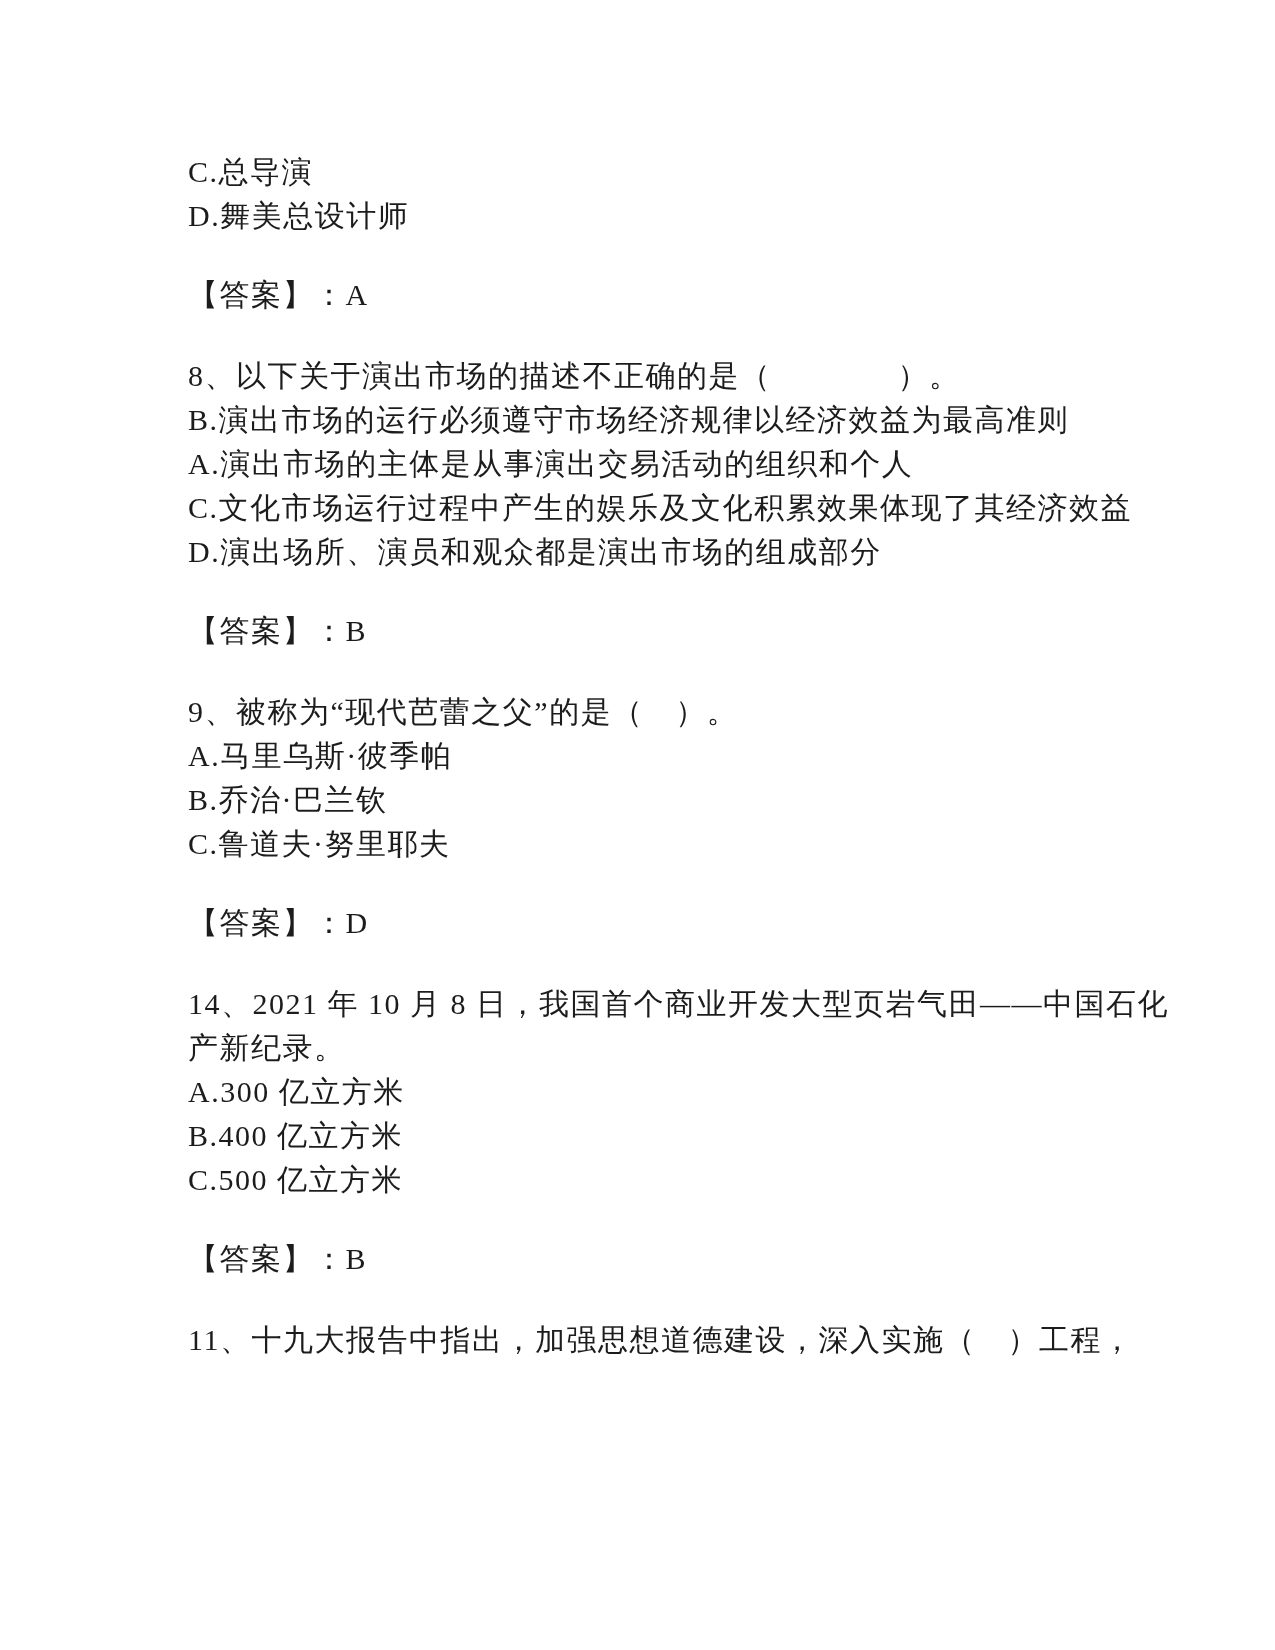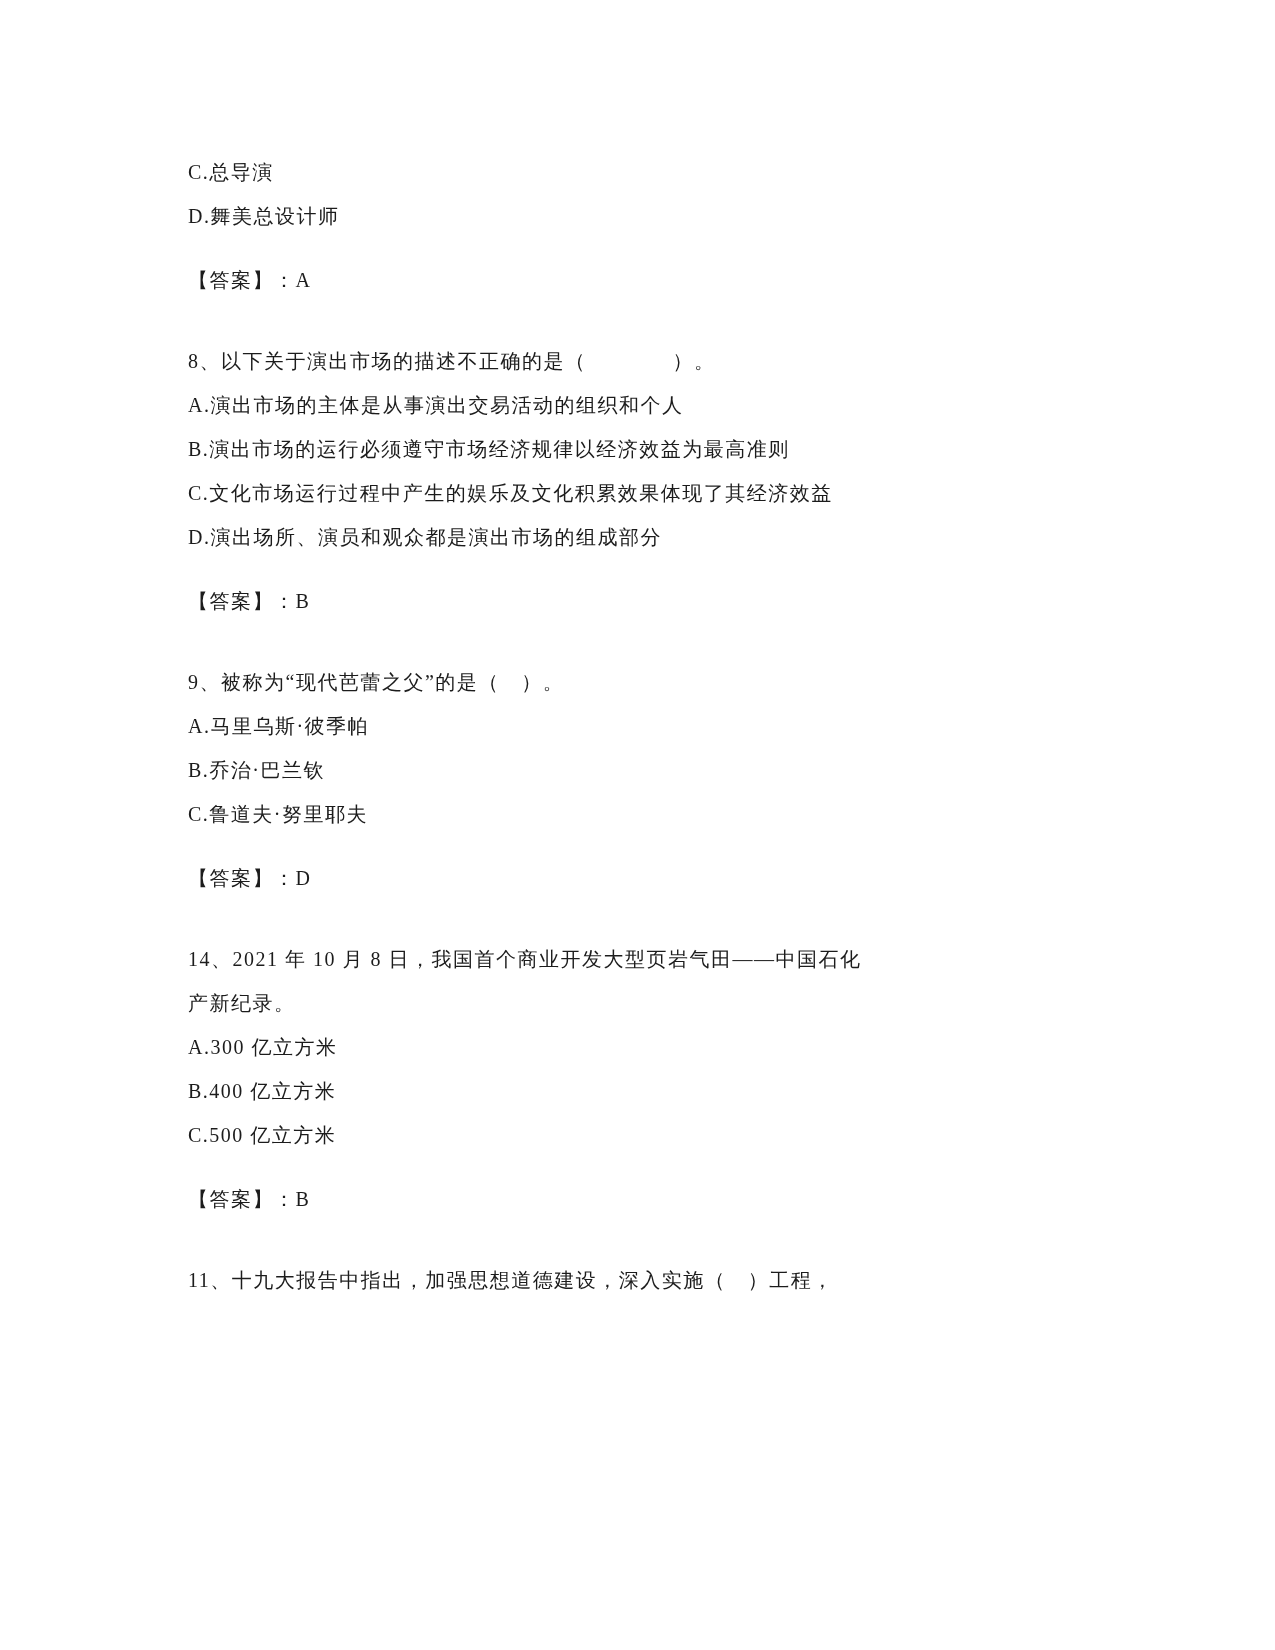--- a/index.html
+++ b/index.html
@@ -15,29 +15,29 @@
     color: #1c1c1c;
   }
   .page {
     box-sizing: border-box;
     width: 1275px;
     height: 1650px;
     padding: 150px 60px 0 188px;
     background: #ffffff;
   }
   .line {
-    font-size: 20px;
+    font-size: 30px;
     line-height: 44px;
     height: 44px;
     letter-spacing: 1.5px;
     white-space: pre;
   }
   
   .line.answer {
-    margin-top: 20px;
+    margin-top: 35px;
   }
   
   .line.question-start {
     margin-top: 37px;
   }
   .answer-prefix {
     letter-spacing: 1.5px;
   }
   .answer-value {
     letter-spacing: 1.5px;
@@ -46,22 +46,22 @@
 </head>
 <body>
 
 <div class="page">
 
   <div class="line option">C.总导演</div>
   <div class="line option">D.舞美总设计师</div>
   <div class="line answer"><span class="answer-prefix">【答案】：</span><span class="answer-value">A</span></div>
 
   <div class="line question-start">8、以下关于演出市场的描述不正确的是（　　　　）。</div>
+  <div class="line option">B.演出市场的运行必须遵守市场经济规律以经济效益为最高准则</div>
   <div class="line option">A.演出市场的主体是从事演出交易活动的组织和个人</div>
-  <div class="line option">B.演出市场的运行必须遵守市场经济规律以经济效益为最高准则</div>
   <div class="line option">C.文化市场运行过程中产生的娱乐及文化积累效果体现了其经济效益</div>
   <div class="line option">D.演出场所、演员和观众都是演出市场的组成部分</div>
   <div class="line answer"><span class="answer-prefix">【答案】：</span><span class="answer-value">B</span></div>
 
   <div class="line question-start">9、被称为“现代芭蕾之父”的是（　）。</div>
   <div class="line option">A.马里乌斯·彼季帕</div>
   <div class="line option">B.乔治·巴兰钦</div>
   <div class="line option">C.鲁道夫·努里耶夫</div>
   <div class="line answer"><span class="answer-prefix">【答案】：</span><span class="answer-value">D</span></div>
 

